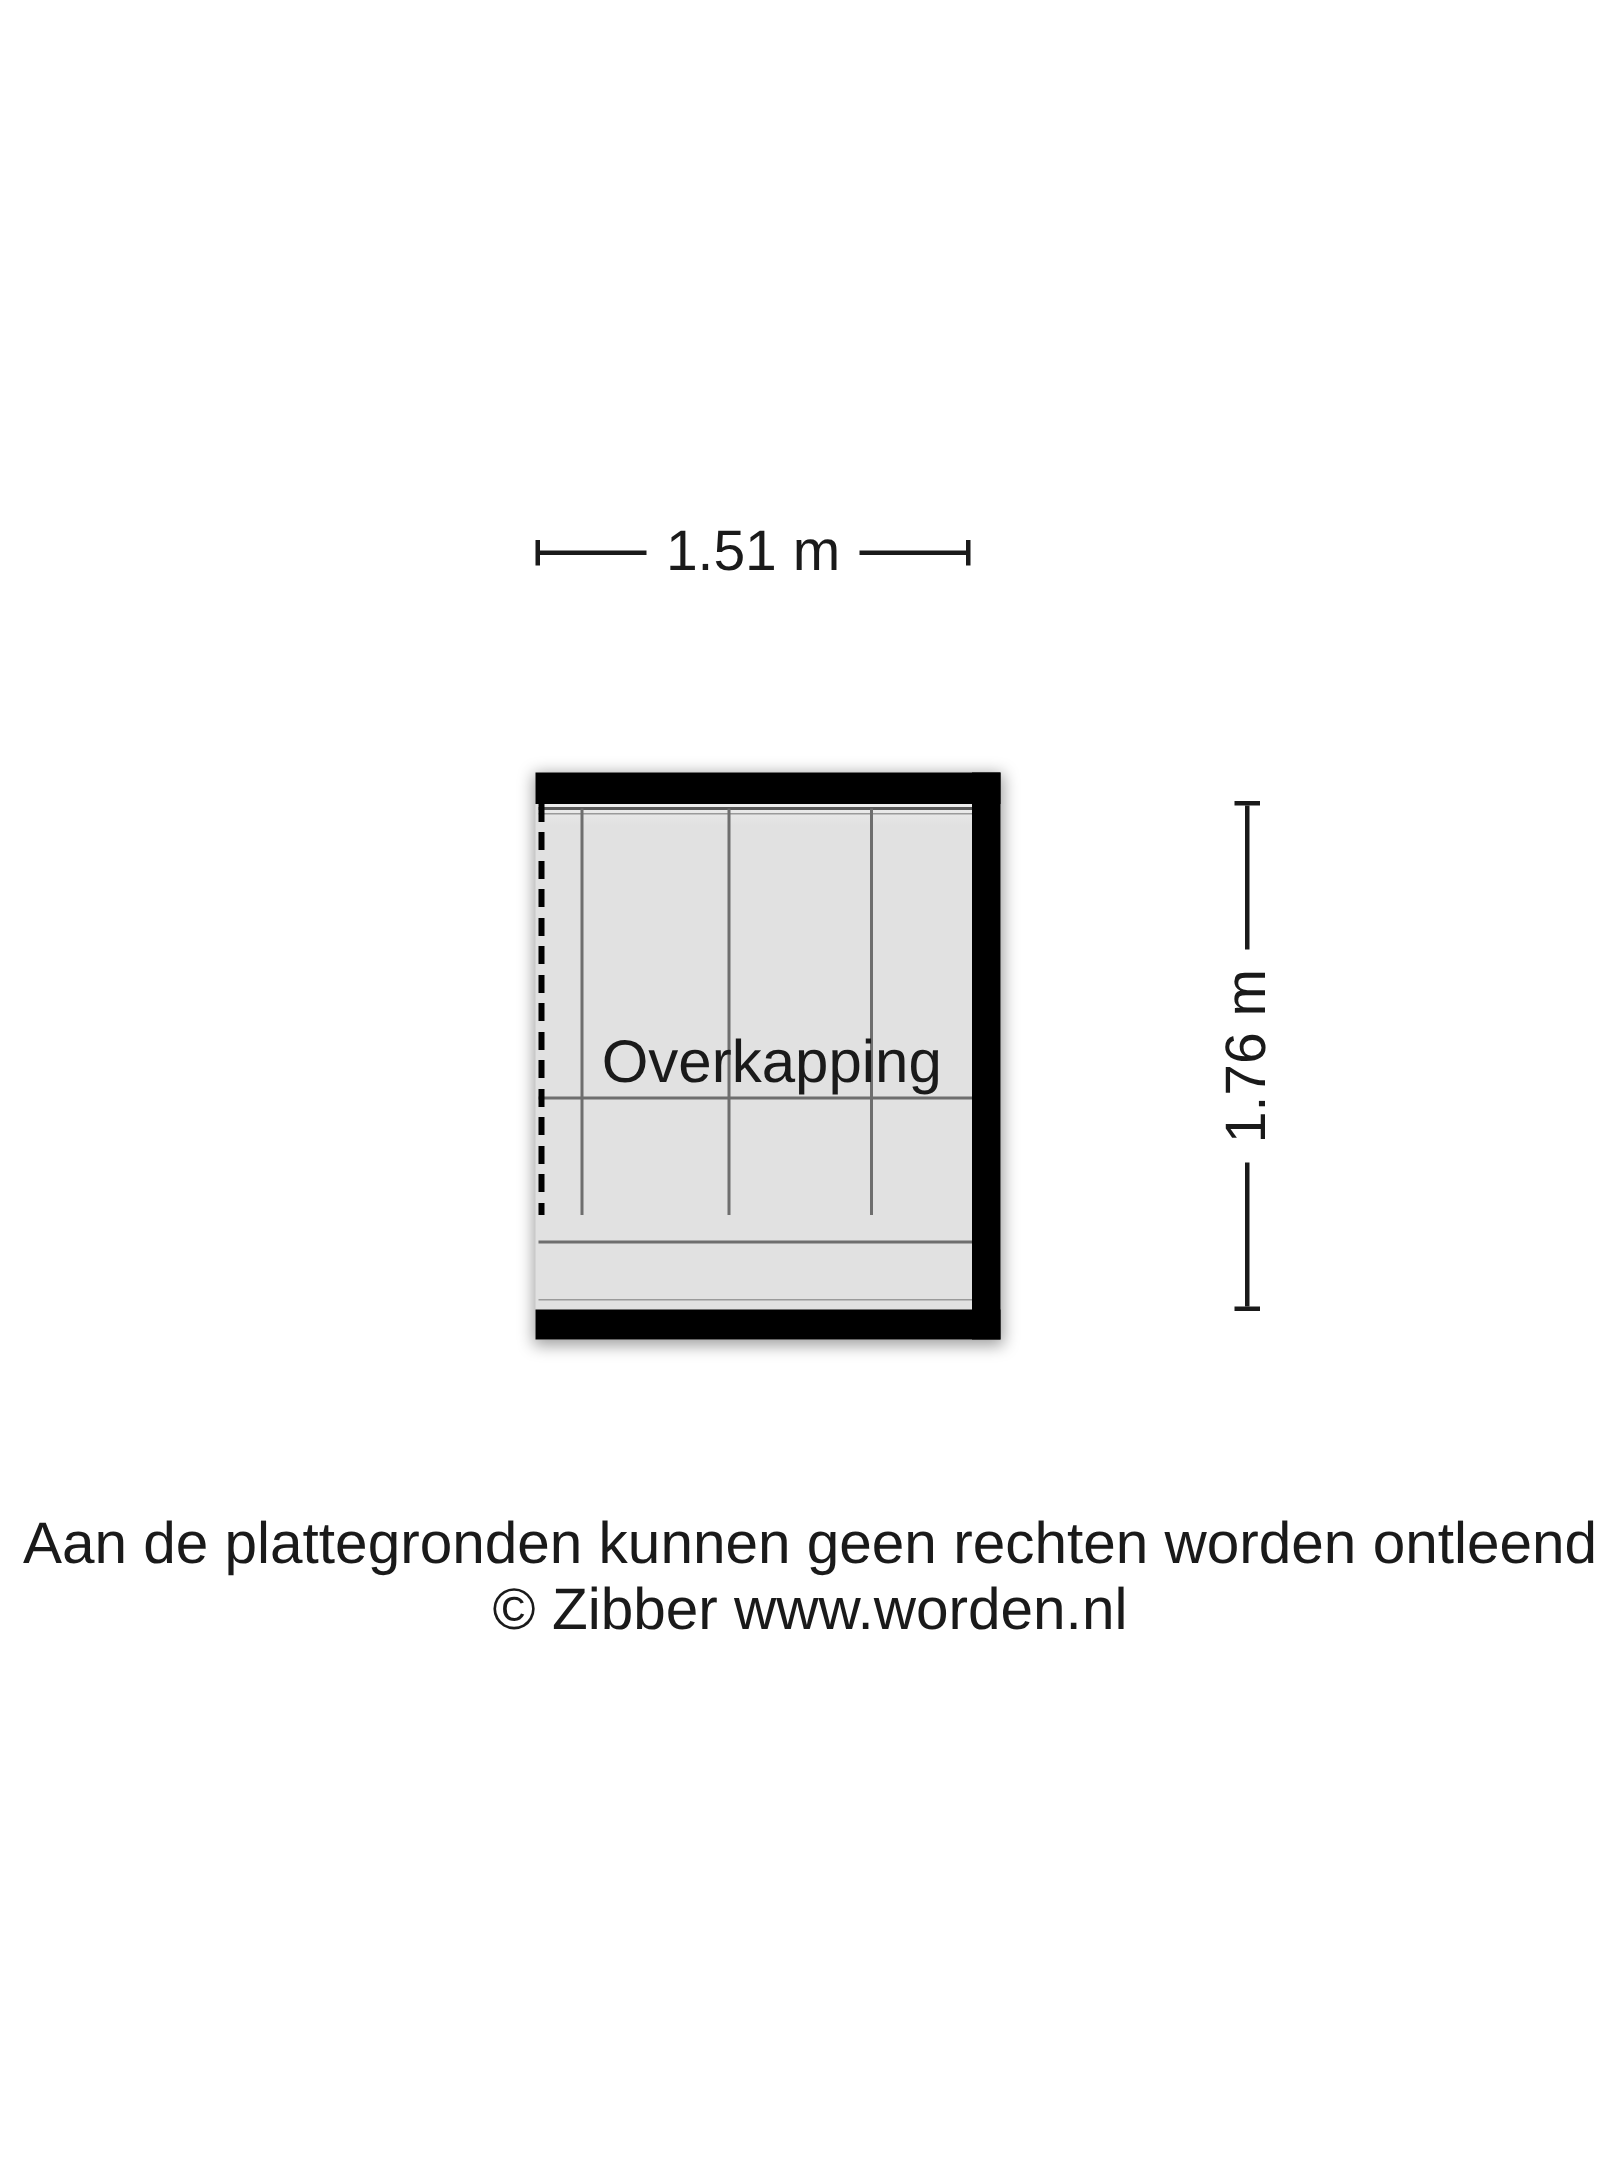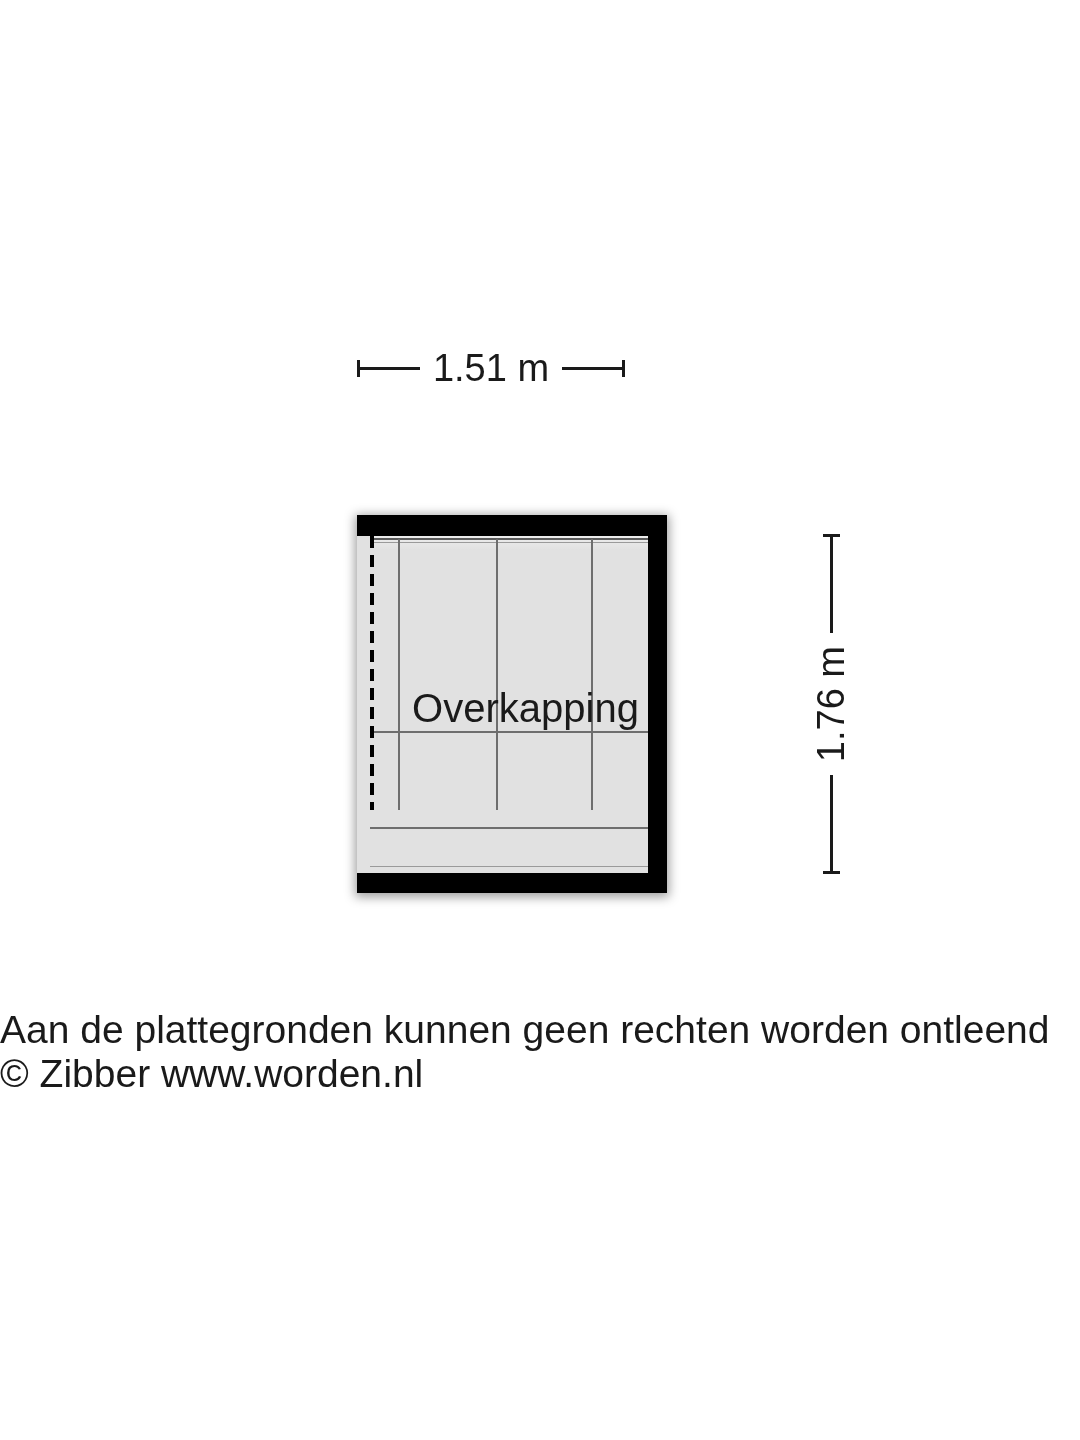--- a/index.html
+++ b/index.html
@@ -19,21 +19,21 @@
     background: var(--background);
     font-family: "Liberation Sans", sans-serif;
     color: var(--text);
     overflow: hidden;
   }
 
   
   .dim-top {
     position: absolute;
     left: 357px; top: 352px;
-    width: 268px; height: 32px;
+    width: 290px; height: 32px;
     display: flex; align-items: center;
   }
   .tick-v { width: 3px; height: 17px; background: var(--text); flex: 0 0 auto; }
   .dim-top .dline { height: 3px; background: var(--text); flex: 1 1 auto; }
   .dim-label {
     font-size: 38px;
     line-height: 38px;
     white-space: nowrap;
     color: var(--text);
     margin: 0 13px;
@@ -48,21 +48,21 @@
     background: var(--floor);
     box-shadow: 0 2px 10px 2px rgba(0,0,0,0.38);
   }
   .wall { position: absolute; background: var(--wall); }
   .wall-top    { left: 0; top: 0; width: 100%; height: 21px; }
   .wall-right  { right: 0; top: 0; width: 19px; height: 100%; }
   .wall-bottom { left: 0; bottom: 0; width: 100%; height: 20px; }
 
   .interior {
     position: absolute;
-    left: 13px; top: 21px;
+    left: 2px; top: 21px;
     width: 291px; height: 274px;
     background: linear-gradient(180deg, #ededed 0px, var(--floor) 14px, var(--floor) 323px, #e9e9e9 337px);
   }
   .hline { position: absolute; left: 0; width: 100%; background: var(--grid_line); }
   .vline { position: absolute; top: 3px; bottom: 0; width: 2px; background: var(--grid_line); }
   .roof-a { top: 2px; height: 2px; background: #5a5a5a; }
   .roof-b { top: 6px; height: 1px; background: var(--grid_line_light); }
   .h-mid1 { top: 195px; height: 2px; }
   .h-mid2 { top: 291px; height: 2px; }
   .h-low  { top: 330px; height: 1px; background: var(--grid_line_light); }
@@ -109,21 +109,21 @@
     color: var(--text);
     padding: 13px 0;
     flex: 0 0 auto;
   }
 
   
   .footer {
     position: absolute;
     left: 0; top: 1008px;
     width: 100%;
-    text-align: left;
+    text-align: center;
     color: var(--text);
   }
   .footer-line {
     font-size: 39px;
     line-height: 44px;
     white-space: nowrap;
   }
 </style>
 </head>
 <body>

